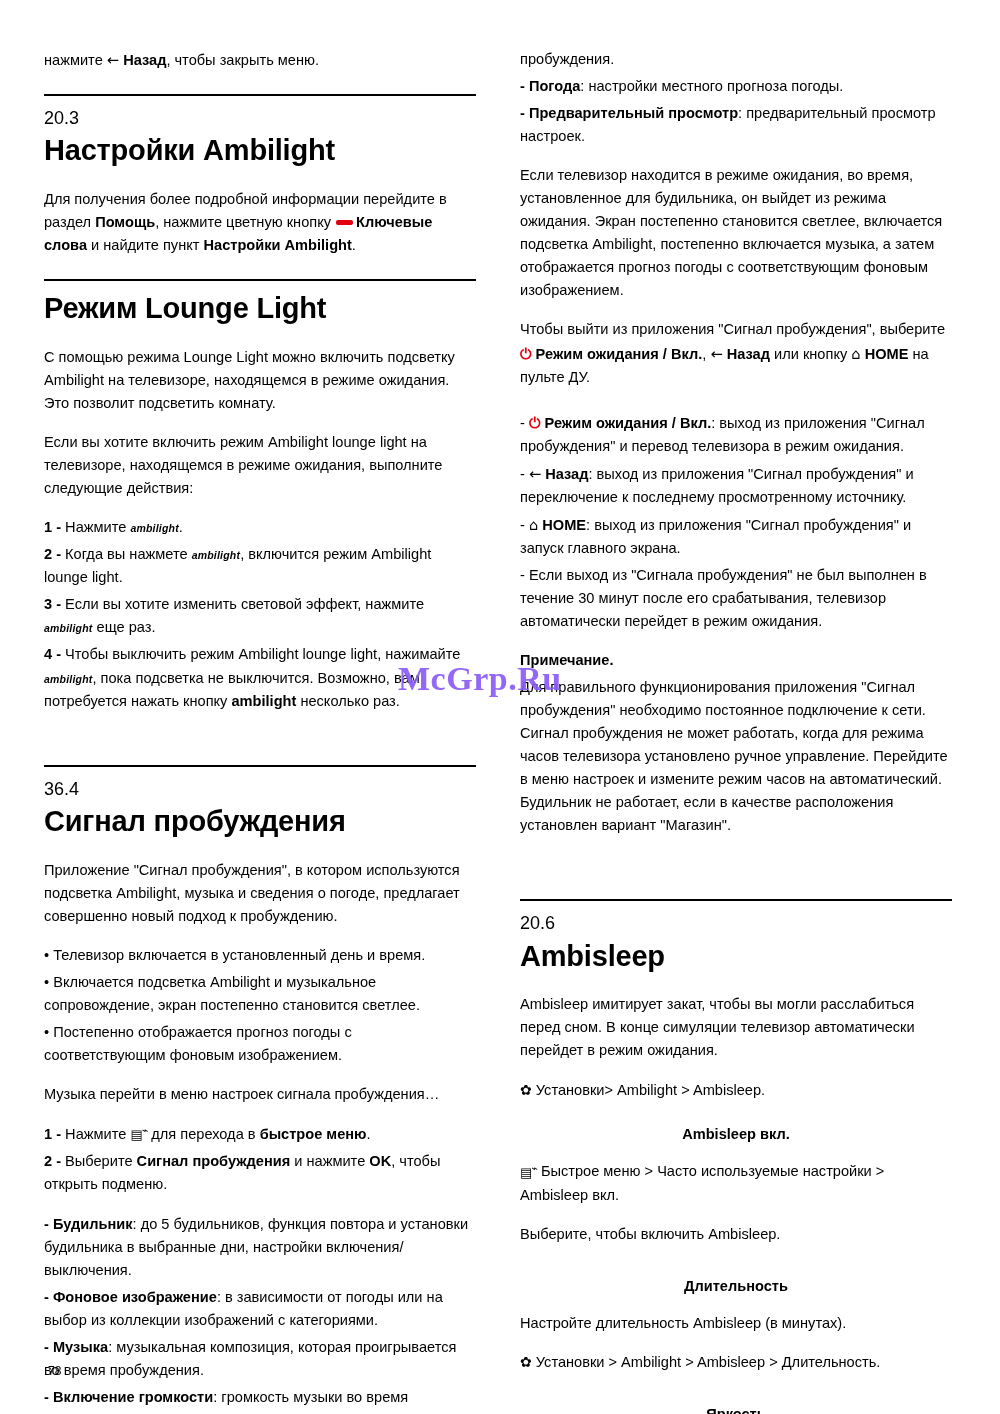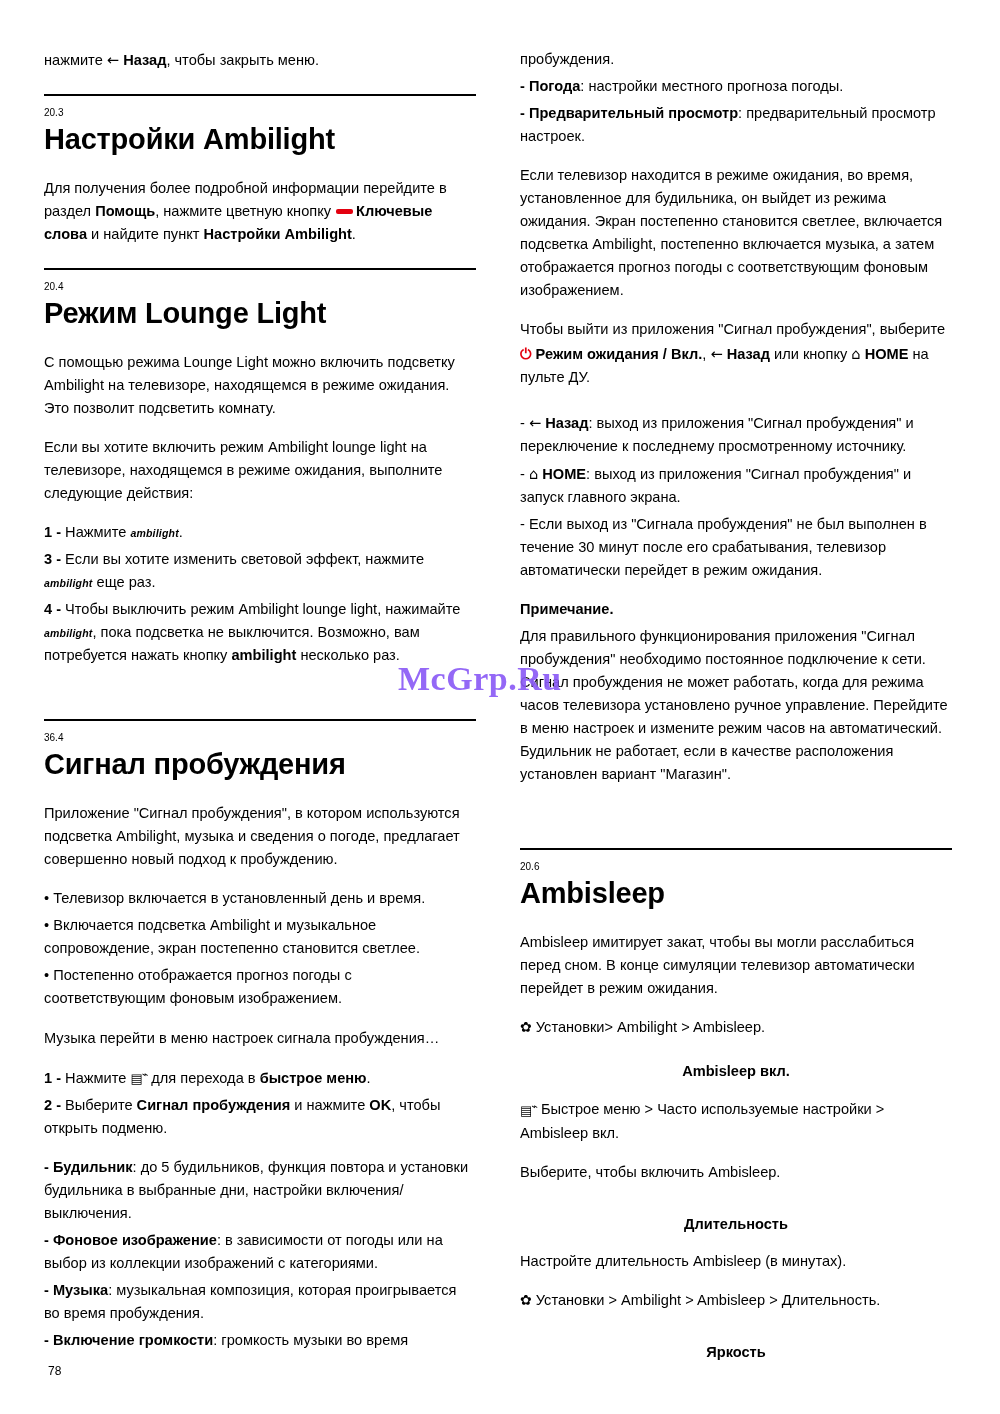--- a/index.html
+++ b/index.html
@@ -38,21 +38,21 @@
   }
   p.tight {
     margin-bottom: 4px;
   }
   .rule {
     border-top: 2px solid #000;
     margin: 22px 0 10px 0;
     width: 100%;
   }
   .secnum {
-    font-size: 10px;
+    font-size: 18px;
     margin: 0 0 2px 0;
     line-height: 1.4;
   }
   h1 {
     font-size: 29px;
     font-weight: bold;
     margin: 2px 0 20px 0;
     line-height: 1.2;
     letter-spacing: -0.2px;
   }
@@ -130,26 +130,26 @@
     <div class="col">
 
       <p><span>нажмите </span><span class="glyph">←</span> <span class="b">Назад</span><span>, чтобы закрыть меню.</span></p>
 
       <div class="rule"></div>
       <p class="secnum">20.3</p>
       <h1>Настройки Ambilight</h1>
       <p><span>Для получения более подробной информации перейдите в раздел </span><span class="b">Помощь</span><span>, нажмите цветную кнопку </span><span class="redbar"></span><span class="b">Ключевые слова</span><span> и найдите пункт </span><span class="b">Настройки Ambilight</span><span>.</span></p>
 
       <div class="rule"></div>
-      <p class="secnum">20.4</p>
       <h1>Режим Lounge Light</h1>
       <p>С помощью режима Lounge Light можно включить подсветку Ambilight на телевизоре, находящемся в режиме ожидания. Это позволит подсветить комнату.</p>
       <p>Если вы хотите включить режим Ambilight lounge light на телевизоре, находящемся в режиме ожидания, выполните следующие действия:</p>
 
       <p class="tight"><span class="b">1 -</span><span> Нажмите </span><span class="ambilight-key">ambilight</span><span>.</span></p>
+      <p class="tight"><span class="b">2 -</span><span> Когда вы нажмете </span><span class="ambilight-key">ambilight</span><span>, включится режим Ambilight lounge light.</span></p>
       <p class="tight"><span class="b">3 -</span><span> Если вы хотите изменить световой эффект, нажмите </span><span class="ambilight-key">ambilight</span><span> еще раз.</span></p>
       <p><span class="b">4 -</span><span> Чтобы выключить режим Ambilight lounge light, нажимайте </span><span class="ambilight-key">ambilight</span><span>, пока подсветка не выключится. Возможно, вам потребуется нажать кнопку </span><span class="b">ambilight</span><span> несколько раз.</span></p>
 
       <div class="spacer-md"></div>
       <div class="rule"></div>
       <p class="secnum">36.4</p>
       <h1>Сигнал пробуждения</h1>
       <p>Приложение "Сигнал пробуждения", в котором используются подсветка Ambilight, музыка и сведения о погоде, предлагает совершенно новый подход к пробуждению.</p>
 
       <p class="tight">• Телевизор включается в установленный день и время.</p>
@@ -173,20 +173,21 @@
       <p class="tight">пробуждения.</p>
       <p class="tight"><span class="b">- Погода</span><span>: настройки местного прогноза погоды.</span></p>
       <p><span class="b">- Предварительный просмотр</span><span>: предварительный просмотр настроек.</span></p>
 
       <p>Если телевизор находится в режиме ожидания, во время, установленное для будильника, он выйдет из режима ожидания. Экран постепенно становится светлее, включается подсветка Ambilight, постепенно включается музыка, а затем отображается прогноз погоды с соответствующим фоновым изображением.</p>
 
       <p><span>Чтобы выйти из приложения "Сигнал пробуждения", выберите </span><span class="standby">⏻</span> <span class="b">Режим ожидания / Вкл.</span><span>, </span><span class="glyph">←</span> <span class="b">Назад</span><span> или кнопку </span><span class="glyph">⌂</span> <span class="b">HOME</span><span> на пульте ДУ.</span></p>
 
       <div class="spacer-sm"></div>
 
+      <p class="tight">- <span class="standby">⏻</span> <span class="b">Режим ожидания / Вкл.</span><span>: выход из приложения "Сигнал пробуждения" и перевод телевизора в режим ожидания.</span></p>
       <p class="tight">- <span class="glyph">←</span> <span class="b">Назад</span><span>: выход из приложения "Сигнал пробуждения" и переключение к последнему просмотренному источнику.</span></p>
       <p class="tight">- <span class="glyph">⌂</span> <span class="b">HOME</span><span>: выход из приложения "Сигнал пробуждения" и запуск главного экрана.</span></p>
       <p>- Если выход из "Сигнала пробуждения" не был выполнен в течение 30 минут после его срабатывания, телевизор автоматически перейдет в режим ожидания.</p>
 
       <p class="tight" style="font-weight:bold;">Примечание.</p>
       <p>Для правильного функционирования приложения "Сигнал пробуждения" необходимо постоянное подключение к сети. Сигнал пробуждения не может работать, когда для режима часов телевизора установлено ручное управление. Перейдите в меню настроек и измените режим часов на автоматический. Будильник не работает, если в качестве расположения установлен вариант "Магазин".</p>
 
       <div class="spacer-lg"></div>
       <div class="rule"></div>
       <p class="secnum">20.6</p>

